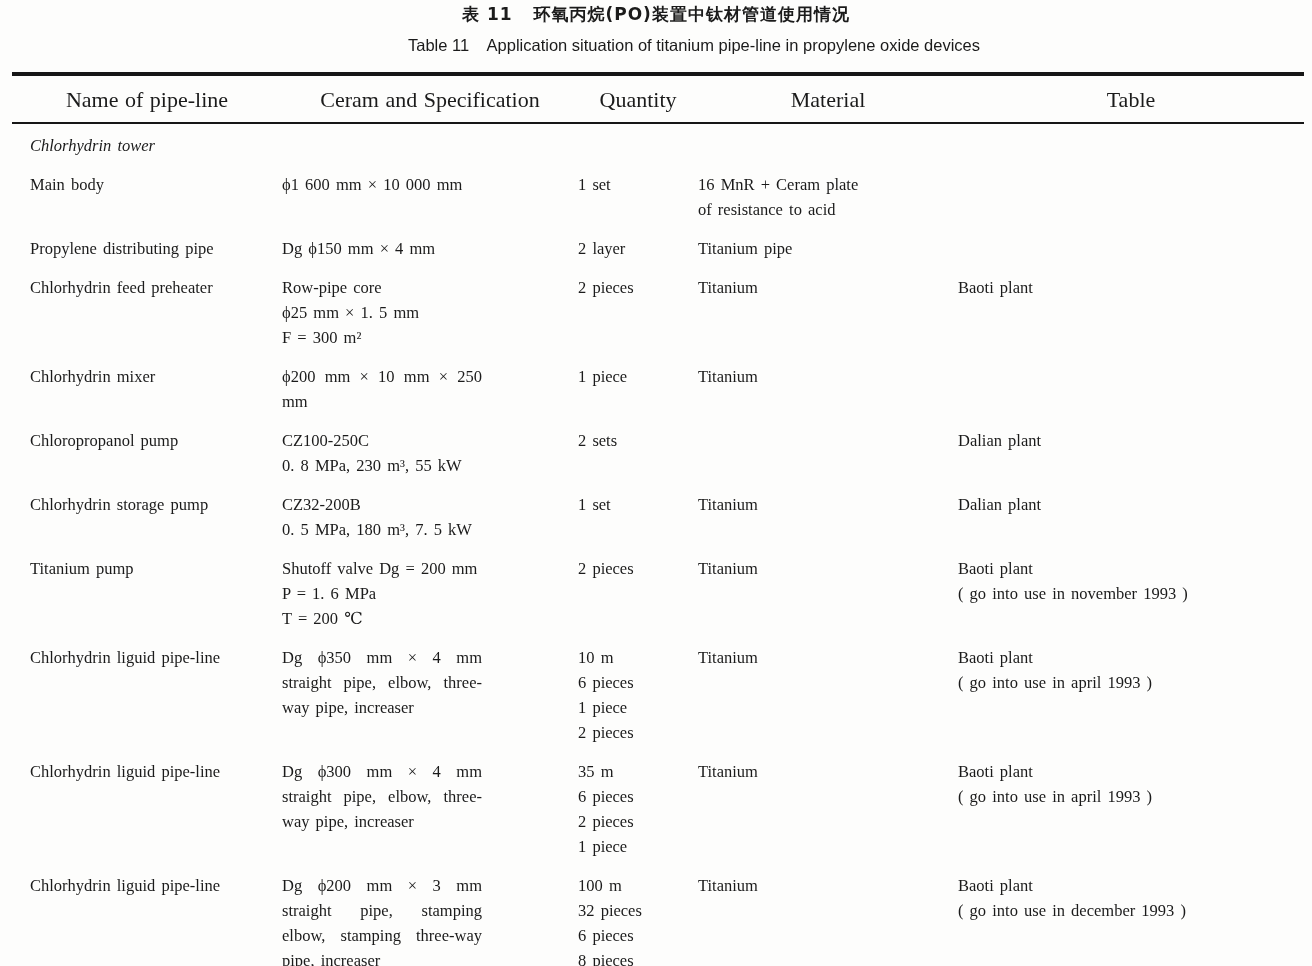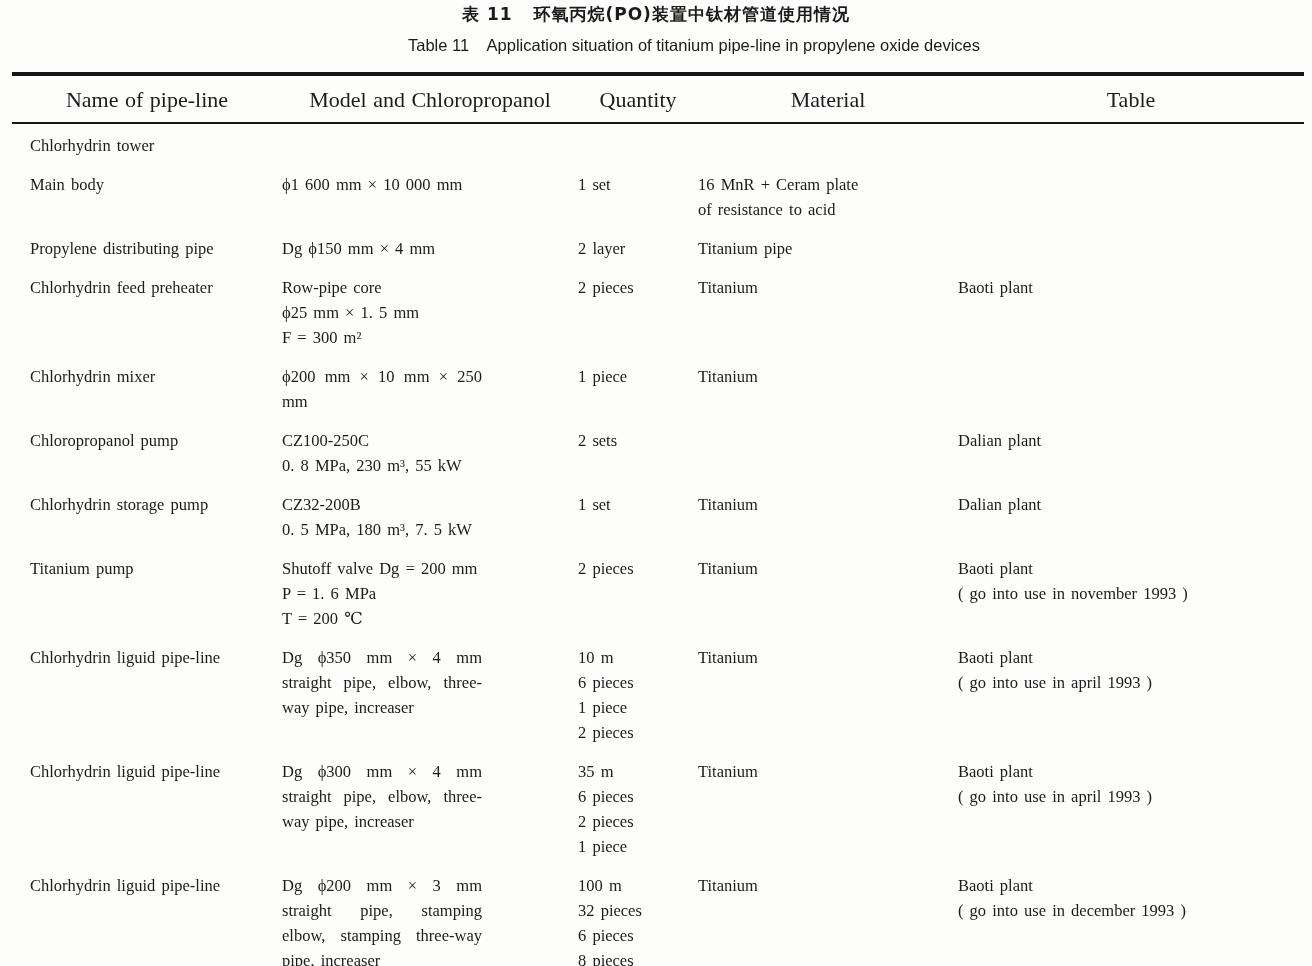--- a/index.html
+++ b/index.html
@@ -53,21 +53,21 @@
     text-align: center;
     word-spacing: 1px;
   }
   tbody td {
     vertical-align: top;
     font-size: 16.5px;
     line-height: 25px;
     padding: 12px 0 2px 0;
     word-spacing: 2px;
   }
-  tbody tr:first-child td { padding-top: 9px; }
+  tbody tr:first-child td { padding-top: 9px; font-style: italic; }
   td.col-name { padding-left: 18px; text-align: left; }
   td.col-spec { padding-right: 96px; text-align: left; }
   td.col-spec .line { text-align: justify; }
   td.col-qty, td.col-material, td.col-note { text-align: left; }
   .line { min-height: 1px; }
 </style>
 </head>
 <body>
 
 <div class="page">
@@ -80,21 +80,21 @@
     <colgroup>
       <col class="c-name">
       <col class="c-spec">
       <col class="c-qty">
       <col class="c-material">
       <col class="c-note">
     </colgroup>
     <thead>
       <tr>
         <th>Name of pipe-line</th>
-        <th>Model and Chloropropanol</th>
+        <th>Ceram and Specification</th>
         <th>Quantity</th>
         <th>Material</th>
         <th>Table</th>
       </tr>
     </thead>
     <tbody>
         <tr>
           <td class="col-name">
             <div class="line">Chlorhydrin tower</div>
           </td>

